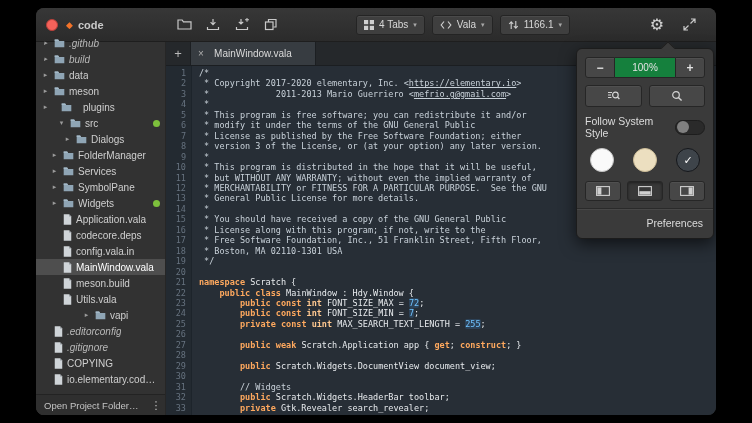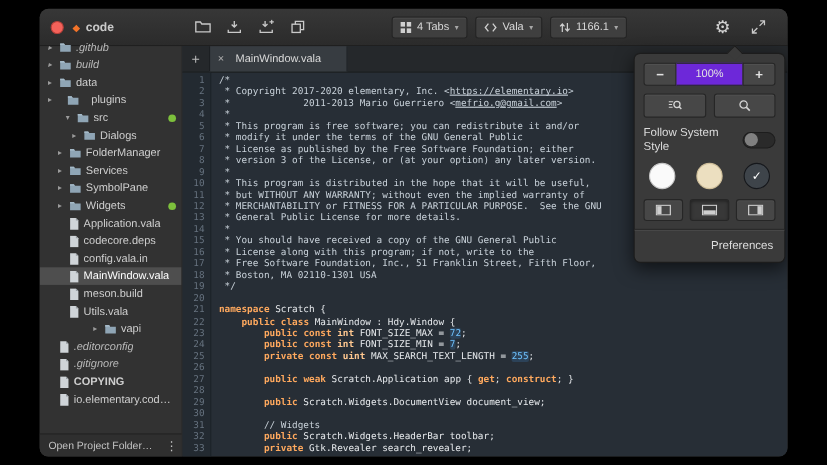--- a/index.html
+++ b/index.html
@@ -80,21 +80,21 @@
              box-shadow:0 5px 16px rgba(0,0,0,.6); padding:8px; }
   .pop-arrow { position:absolute; top:-6px; left:86px; width:10px; height:10px; background:#3a3a3a;
                border-left:1px solid #1c1c1c; border-top:1px solid #1c1c1c; transform:rotate(45deg); }
   .seg { display:flex; height:21px; margin-bottom:7px; }
   .seg-btn { width:30px; flex:0 0 30px; background:#474747; border:1px solid #262626;
              display:flex; align-items:center; justify-content:center;
              color:#e2e2e2; font-size:12px; font-weight:bold;
              box-shadow:inset 0 1px 0 rgba(255,255,255,.05); }
   .seg-btn.first { border-radius:3px 0 0 3px; }
   .seg-btn.last { border-radius:0 3px 3px 0; }
-  .seg-mid { flex:1; background:#6d28d9; border-top:1px solid #262626; border-bottom:1px solid #262626;
+  .seg-mid { flex:1; background:#15803d; border-top:1px solid #262626; border-bottom:1px solid #262626;
              display:flex; align-items:center; justify-content:center; color:#e2e2e2; font-size:10px; }
   .find-row { display:flex; gap:7px; margin-bottom:8px; }
   .find-btn { flex:1; height:22px; background:#474747; border:1px solid #262626; border-radius:3px;
               display:flex; align-items:center; justify-content:center;
               box-shadow:inset 0 1px 0 rgba(255,255,255,.05); }
   .follow-row { display:flex; align-items:center; margin-bottom:9px; }
   .follow-row .fr-label { flex:1; font-size:10.5px; color:#dcdcdc; }
   .switch { width:30px; height:15px; border-radius:8px; background:#2a2a2a; border:1px solid #1d1d1d;
             position:relative; flex:0 0 30px; }
   .knob { position:absolute; left:1px; top:0.5px; width:12px; height:12px; border-radius:50%; background:#808080; }
@@ -222,20 +222,30 @@
             <div class="tree-row" style="padding-left: 5px;">
               <span class="expander">▸</span>
               <span class="t-icon">
                 <svg width="11" height="10" viewBox="0 0 16 14">
                   <path d="M1 2 h5 l1.5 2 H15 V13 H1 z" fill="#8fa5b5"></path>
                   <path d="M1 2 h5 l1.5 2 H1 z" fill="#a5bac8"></path>
                 </svg>
               </span>
               <span class="t-label">data</span>
             </div>
+            <div class="tree-row" style="padding-left: 5px;">
+              <span class="expander">▸</span>
+              <span class="t-icon">
+                <svg width="11" height="10" viewBox="0 0 16 14">
+                  <path d="M1 2 h5 l1.5 2 H15 V13 H1 z" fill="#8fa5b5"></path>
+                  <path d="M1 2 h5 l1.5 2 H1 z" fill="#a5bac8"></path>
+                </svg>
+              </span>
+              <span class="t-label">meson</span>
+            </div>
             <div class="tree-row" style="padding-left: 5px; gap: 11px;">
               <span class="expander">▸</span>
               <span class="t-icon">
                 <svg width="11" height="10" viewBox="0 0 16 14">
                   <path d="M1 2 h5 l1.5 2 H15 V13 H1 z" fill="#8fa5b5"></path>
                   <path d="M1 2 h5 l1.5 2 H1 z" fill="#a5bac8"></path>
                 </svg>
               </span>
               <span class="t-label">plugins</span>
             </div>
@@ -384,21 +394,21 @@
             <div class="tree-row italic" style="padding-left: 5px;">
               <span class="expander"></span>
               <span class="t-icon">
                 <svg width="9" height="11" viewBox="0 0 12 14">
                   <path d="M1 0 h7 l3 3 v11 H1 z" fill="#cfd4d8"></path>
                   <path d="M8 0 l3 3 H8 z" fill="#989ea3"></path>
                 </svg>
               </span>
               <span class="t-label">.gitignore</span>
             </div>
-            <div class="tree-row" style="padding-left: 5px; font-weight: bold;">
+            <div class="tree-row" style="padding-left: 5px;">
               <span class="expander"></span>
               <span class="t-icon">
                 <svg width="9" height="11" viewBox="0 0 12 14">
                   <path d="M1 0 h7 l3 3 v11 H1 z" fill="#cfd4d8"></path>
                   <path d="M8 0 l3 3 H8 z" fill="#989ea3"></path>
                 </svg>
               </span>
               <span class="t-label">COPYING</span>
             </div>
             <div class="tree-row" style="padding-left: 5px;">

